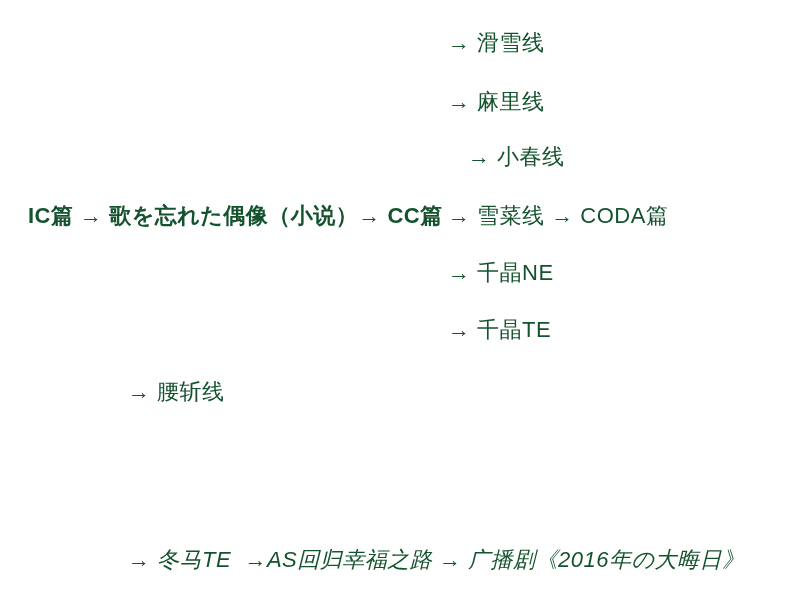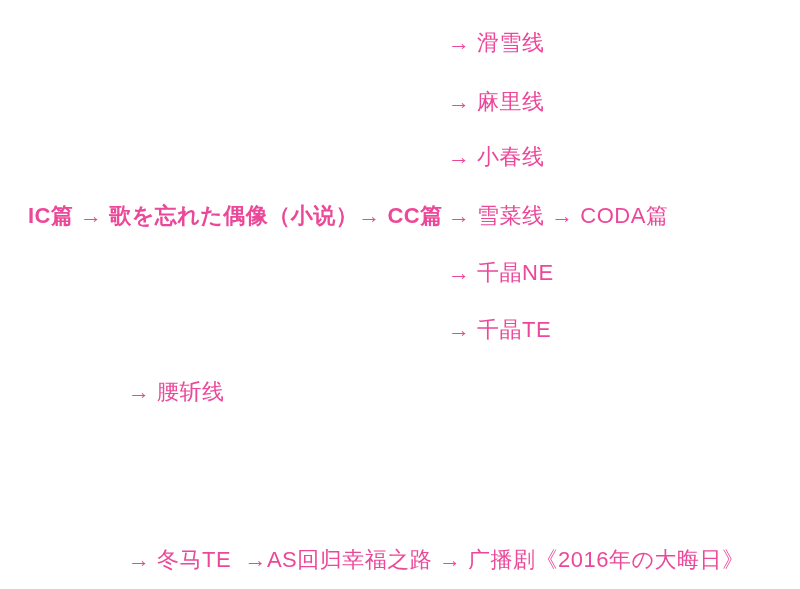--- a/index.html
+++ b/index.html
@@ -8,43 +8,43 @@
     background: #ffffff;
   }
   .canvas {
     position: relative;
     width: 800px;
     height: 589px;
     background: #ffffff;
     overflow: hidden;
     font-family: "Liberation Sans", sans-serif;
     font-size: 22px;
-    color: #ec4899;
+    color: #14532d;
   }
   .seg {
     position: absolute;
     white-space: pre;
     line-height: 30px;
     letter-spacing: 0.5px;
   }
   
   .pos-ski        { left: 448px; top: 28px;  }
   .pos-mari       { left: 448px; top: 87px;  }
-  .pos-koharu     { left: 448px; top: 142px; }
+  .pos-koharu     { left: 468px; top: 142px; }
   
   .pos-main-left  { left: 28px;  top: 201px; font-weight: bold; }
   .pos-main-right { left: 448px; top: 201px; }
   .pos-chiaki-ne  { left: 448px; top: 258px; text-align: right; }
   .pos-chiaki-te  { left: 448px; top: 315px; }
   
   .pos-yaozhan    { left: 128px; top: 377px; }
   .pos-fuqi       { left: 128px; top: 432px; }
   .pos-coda-label { left: 28px;  top: 490px; }
   .pos-setsuna-te { left: 128px; top: 490px; }
-  .pos-touma-te   { left: 128px; top: 545px; }
+  .pos-touma-te   { left: 128px; top: 545px; font-style: italic; }
 </style>
 </head>
 <body>
 
 <div class="canvas">
 
   <div class="seg pos-ski">→ 滑雪线</div>
   <div class="seg pos-mari">→ 麻里线</div>
   <div class="seg pos-koharu">→ 小春线</div>
 

